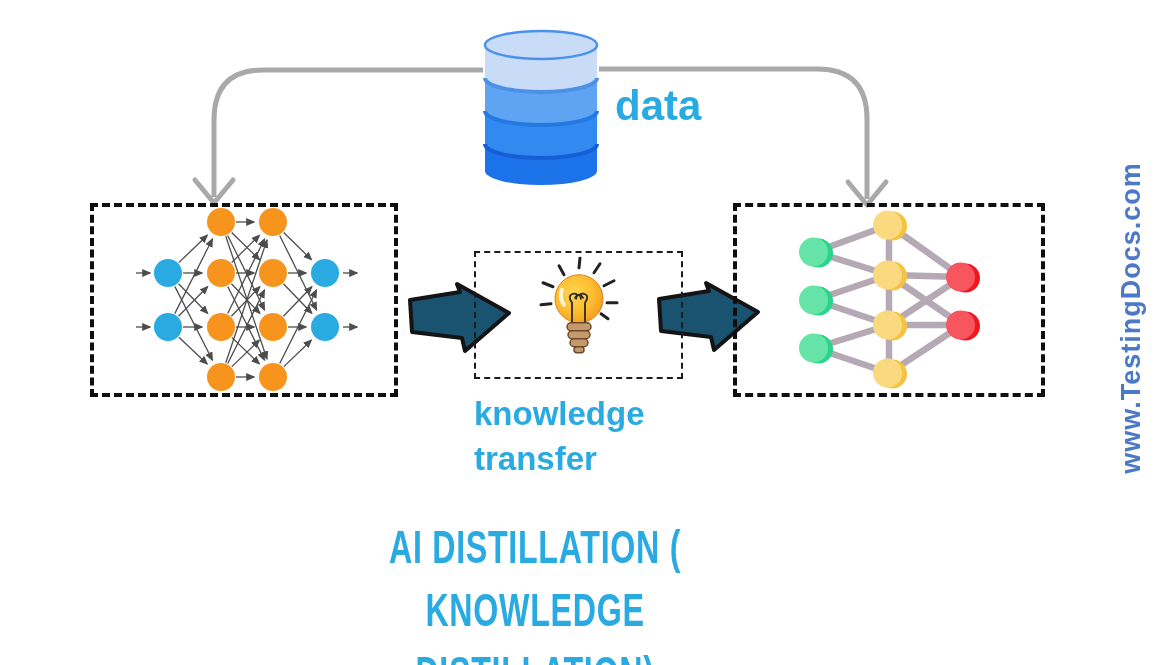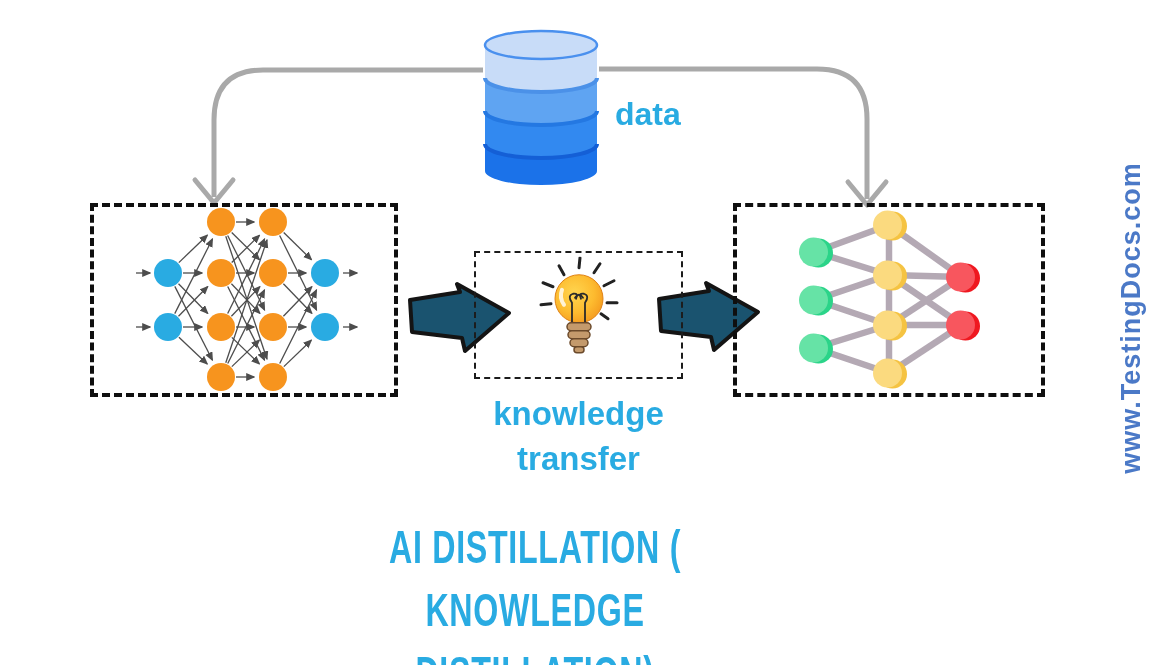--- a/index.html
+++ b/index.html
@@ -6,25 +6,25 @@
   html,body{background:#fff}
   .canvas{position:relative;width:1160px;height:665px;background:#fff;overflow:hidden;
           font-family:"Liberation Sans",sans-serif}
   .abs{position:absolute}
   .flow-layer{position:absolute;left:0;top:0}
   .box{position:absolute;border:4px dashed #0f0f0f;background:transparent}
   .box.thin{border:2px dashed #1c1c1c}
   .net-svg{position:absolute;left:0;top:0;width:100%;height:100%}
   .lbl{position:absolute;font-weight:bold;text-align:center;white-space:nowrap}
   .cond{transform:scaleX(0.8);letter-spacing:1px}
-  .lbl-data{left:615px;top:96px;font-size:32px;color:#29ABE2}
+  .lbl-data{left:615px;top:82px;font-size:42px;color:#29ABE2}
   .lbl-teacher{left:85px;top:427px;width:310px;font-size:30px;color:#29ABE2}
   .lbl-student{left:733px;top:416px;width:312px;font-size:30px;color:#B4532A}
   .lbl-knowledge{left:474px;top:392px;width:209px;font-size:33px;color:#29ABE2;
-                 line-height:1.35;white-space:normal;font-weight:bold;text-align:center;position:absolute}
+                 line-height:1.35;white-space:normal;font-weight:bold;text-align:left;position:absolute}
   .title{position:absolute;left:175px;top:516px;width:720px;text-align:center;color:#29ABE2;
          font-weight:bold;font-size:46px;line-height:63px;transform:scaleX(0.7);letter-spacing:1px}
   .title span{display:block}
   .watermark{position:absolute;left:1131px;top:318px;transform:translate(-50%,-50%) rotate(-90deg);
              white-space:nowrap;color:#4B79C7;font-weight:bold;font-size:27px;letter-spacing:1px}
   .bulb-wrap{position:absolute;left:50%;top:50%;transform:translate(-50%,-52%)}
 </style>
 </head>
 <body>
 

